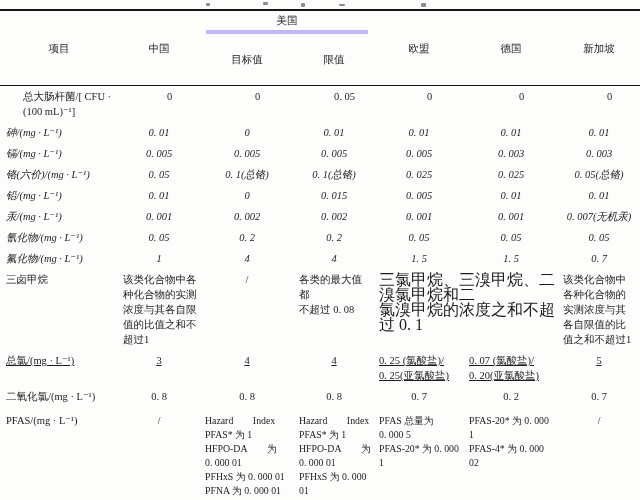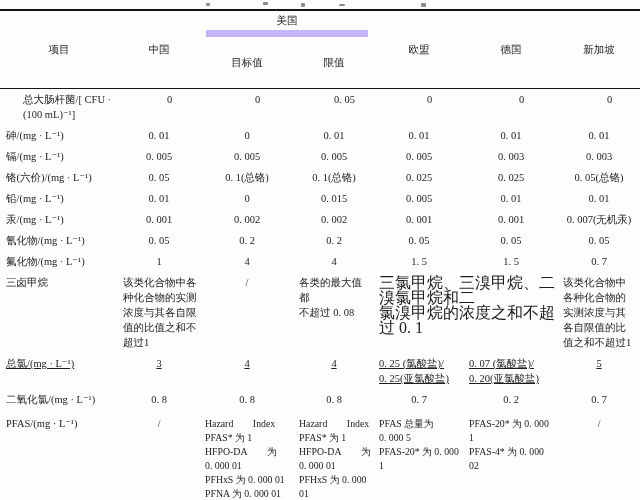--- a/index.html
+++ b/index.html
@@ -29,41 +29,41 @@
     border-bottom:2.5px solid #161616;
     font-size:10.5px;
     line-height:15px;
   }
   thead{border-bottom:1.2px solid #161616;}
   th{font-weight:normal;vertical-align:middle;text-align:center;padding:18px 2px;}
   th.usa-head{vertical-align:bottom;padding:0;}
   .usa-underline{
     width:162px;margin:0 auto;
     padding:2px 0 2px 0;
-    border-bottom:7px solid #c4b5fd;
+    border-bottom:4px solid #c4b5fd;
     text-align:center;
   }
   td{
     vertical-align:top;
     text-align:center;
     padding:3px 2px 2px 2px;
     white-space:pre-line;
   }
   td.lbl{
     text-align:left;
     padding-left:6px;
     padding-right:2px;
   }
   td.blk{
     text-align:left;
     padding-left:5px;
     padding-right:3px;
   }
   tr.h36 td{height:31px;padding-left:23px;}
-  tr.h21 td{height:16px;}
+  tr.h21 td{height:16px;font-style:italic;}
   tr.h25 td{height:20px;margin-top:20px;}
   tr.h81 td{height:76px;}
   tr.h36b td{height:31px;text-decoration:underline;}
   tr.pfas td{height:111px;font-size:9.8px;line-height:14px;}
   tr.pfas td.lbl{font-size:10.5px;}
   td.span-cell{font-size:16px;}
 </style>
 </head>
 <body>
 

